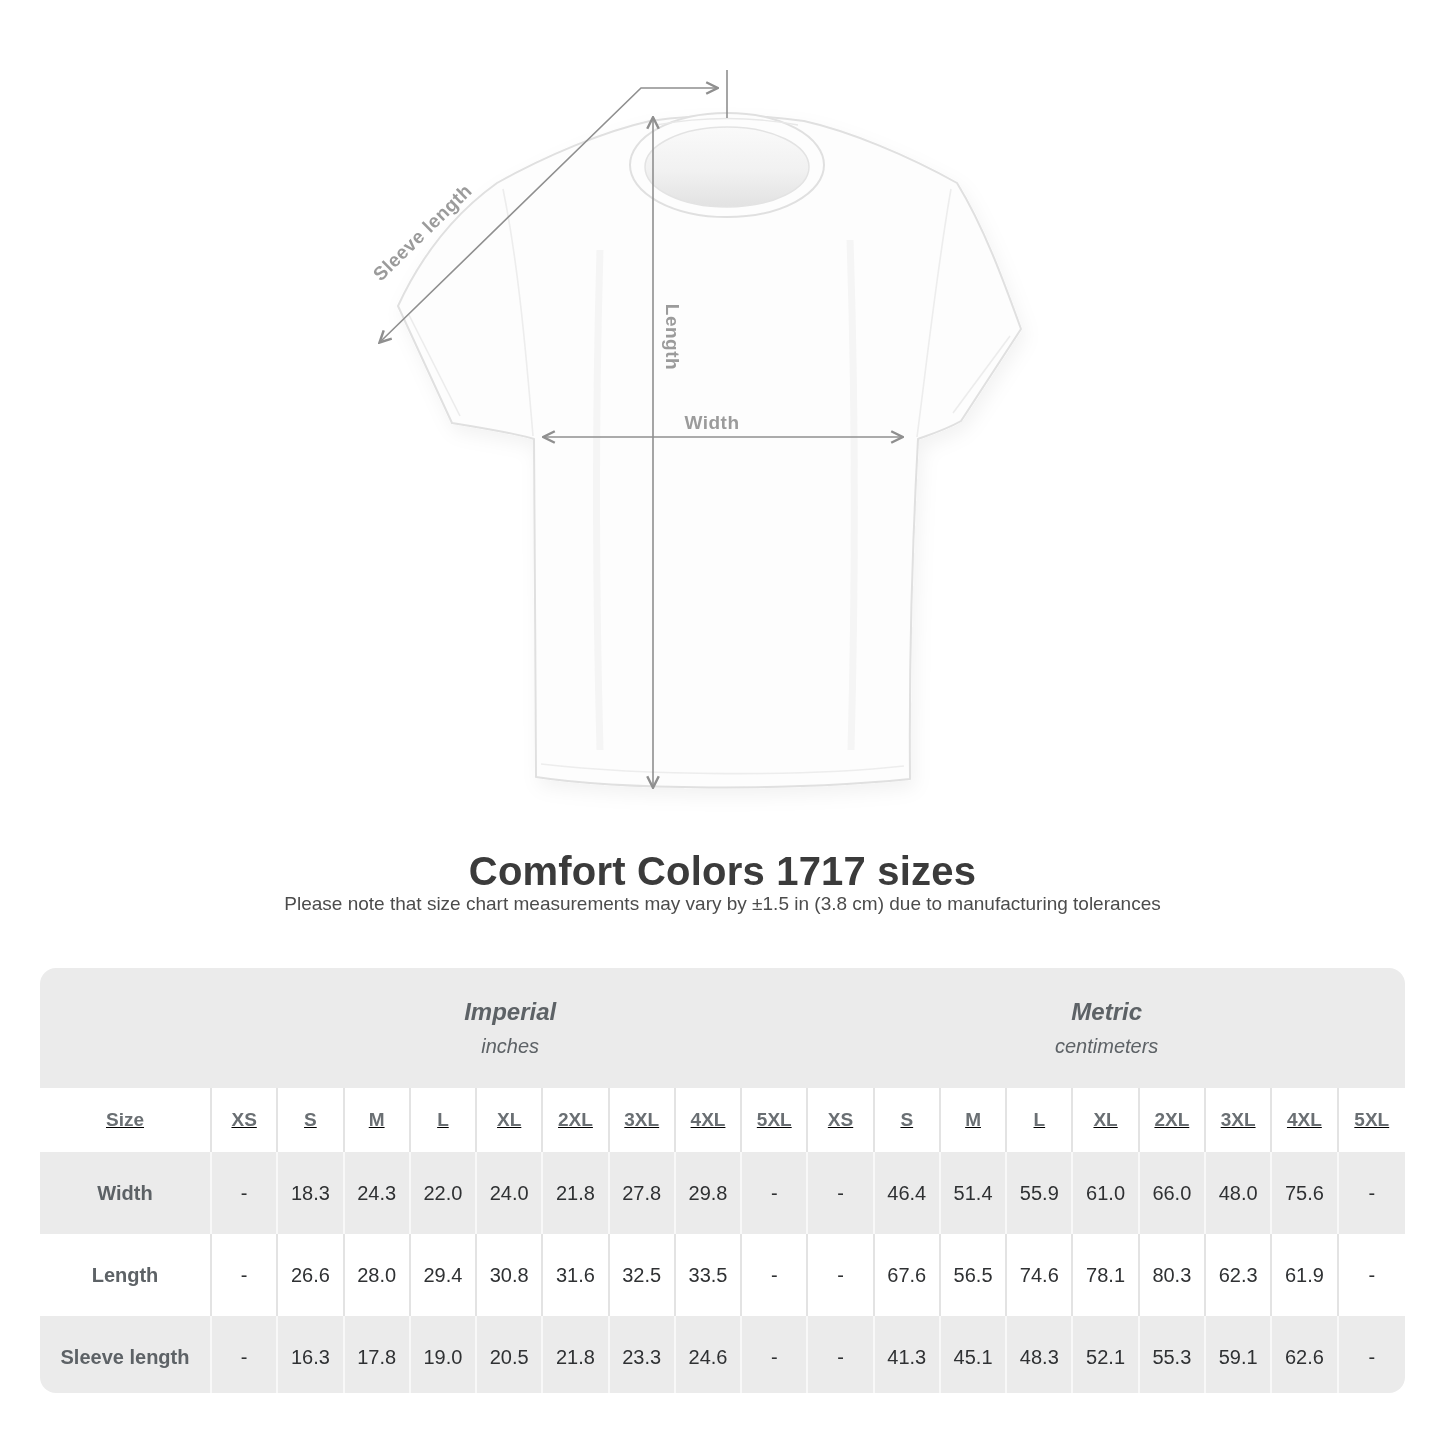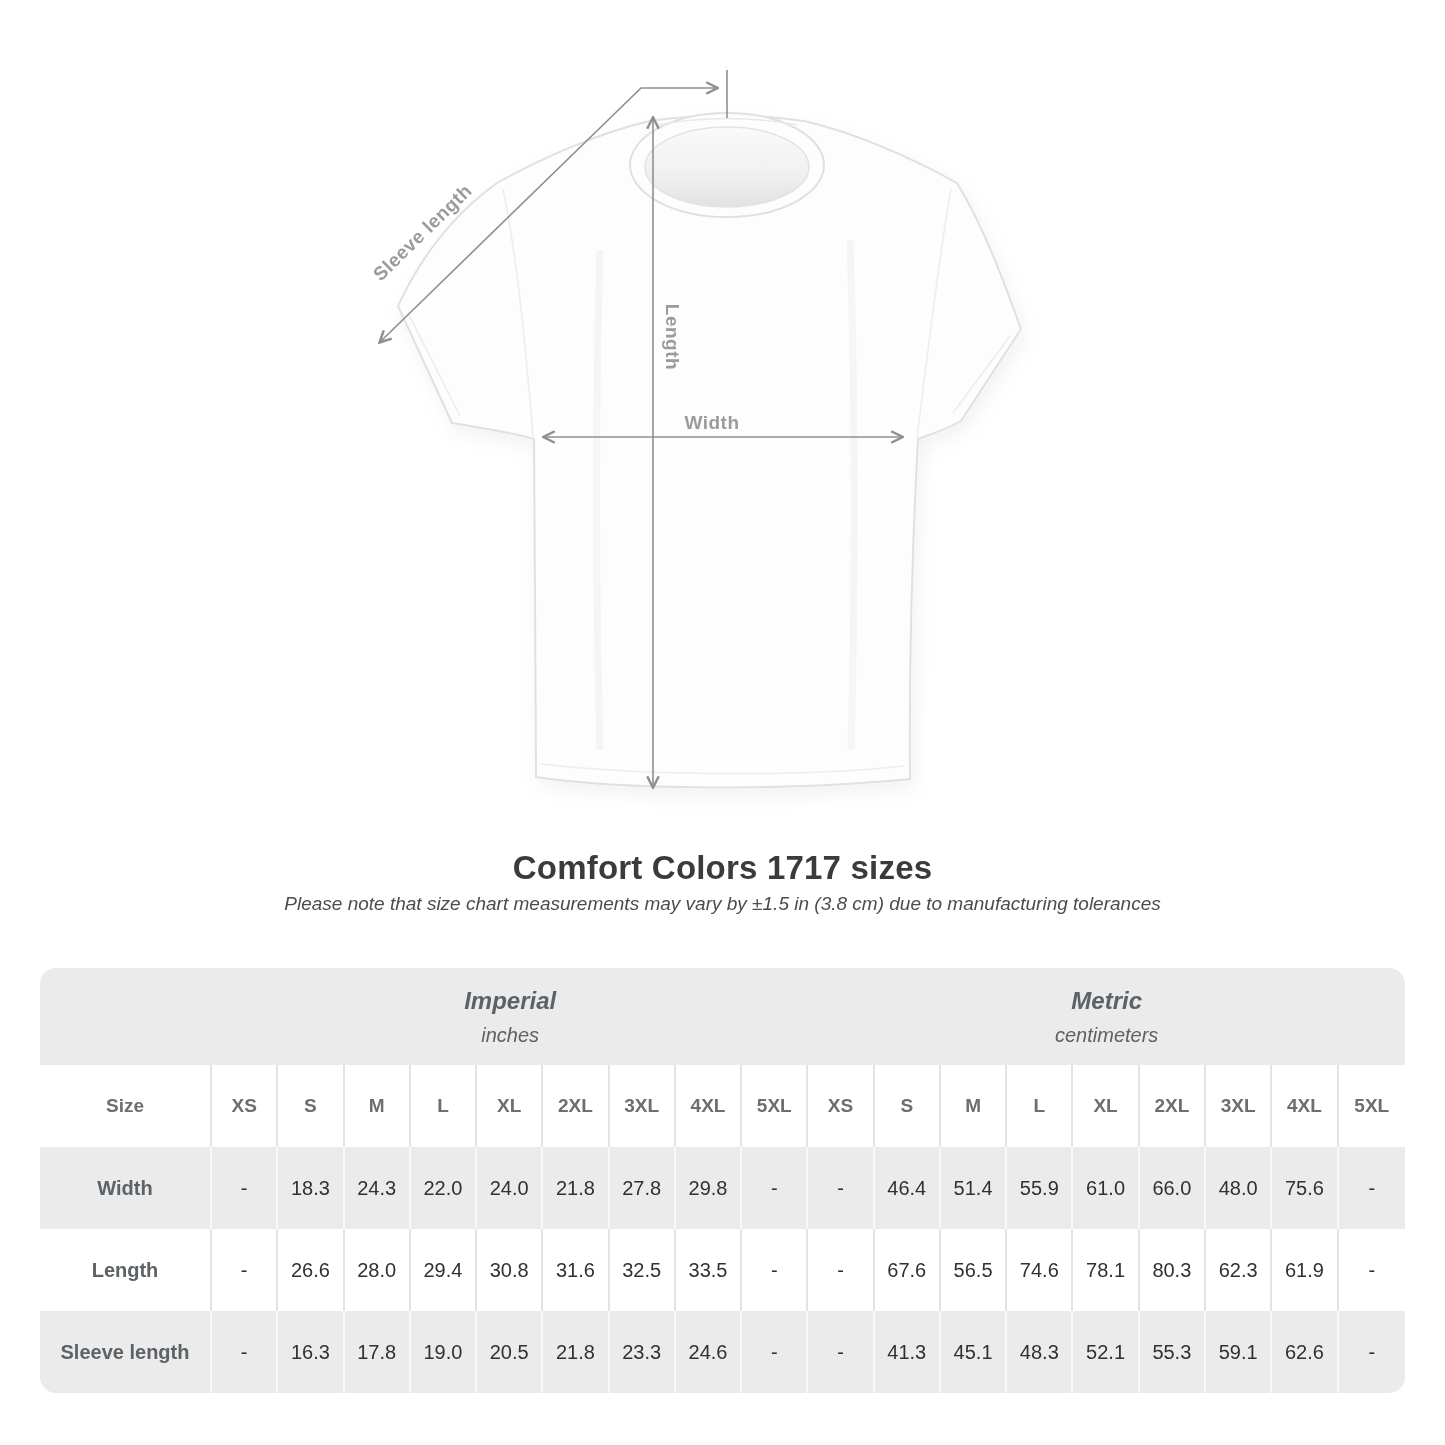--- a/index.html
+++ b/index.html
@@ -8,40 +8,40 @@
     font-family:"Liberation Sans", sans-serif; overflow:hidden;
     -webkit-font-smoothing:antialiased;
   }
   .diagram-svg { position:absolute; left:0; top:0; }
   .diagram-svg text {
     font-family:"Liberation Sans", sans-serif;
     font-weight:bold; font-size:19px; fill:#9b9b9b; letter-spacing:0.5px;
   }
   .page-title {
     position:absolute; top:849px; left:0; width:100%; text-align:center;
-    font-size:33px; font-weight:bold; color:#3b3b3b; letter-spacing:0.2px;
+    font-size:40px; font-weight:bold; color:#3b3b3b; letter-spacing:0.2px;
   }
   .page-subtitle {
     position:absolute; top:893px; left:0; width:100%; text-align:center;
-    font-size:19px; font-style:italic; color:#4c4c4c;
+    font-size:19px; color:#4c4c4c;
   }
   .table-wrap {
     position:absolute; left:40px; top:968px; width:1365px; height:425px;
     border-radius:16px; overflow:hidden; background:#ffffff;
   }
   table.size-chart {
     width:100%; height:100%; border-collapse:separate; border-spacing:0;
     table-layout:fixed;
   }
   col.col-label { width:172px; }
-  tr.group-row { height:97px; }
+  tr.group-row { height:120px; }
   tr.group-row th { background:#ebebeb; vertical-align:middle; padding:0; }
   .unit-name { font-size:24px; font-weight:bold; font-style:italic; color:#5d6266; }
   .unit-sub  { font-size:20px; font-weight:normal; font-style:italic; color:#5d6266; margin-top:9px; }
-  tr.header-row { height:82px; }
+  tr.header-row { height:64px;text-decoration:underline; }
   tr.header-row th {
     background:#ffffff; font-size:19px; font-weight:bold; color:#6a6f73;
     text-align:center; vertical-align:middle; padding:0;
   }
   tbody tr { height:82px; }
   tbody tr:last-child { height:83px; }
   tbody th.label-cell {
     font-size:20px; font-weight:bold; color:#5d6266;
     text-align:center; vertical-align:middle; padding:0;
   }

